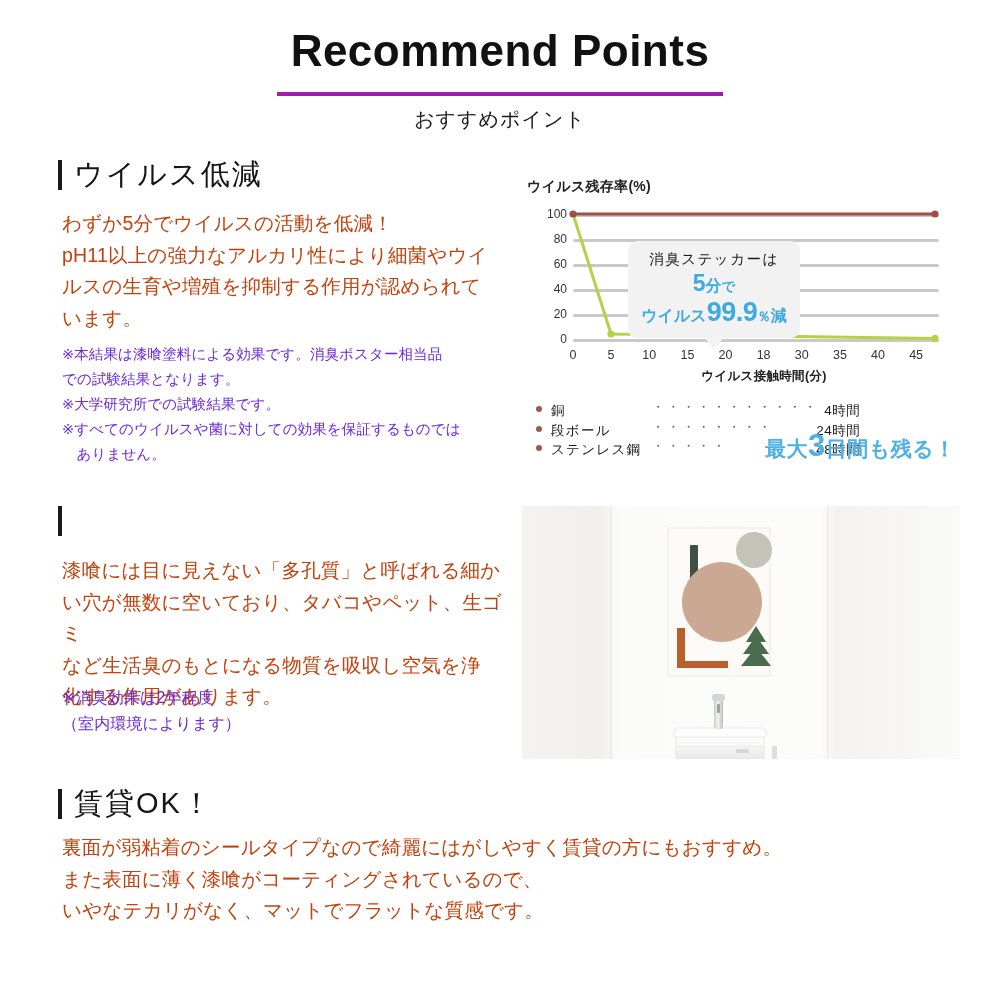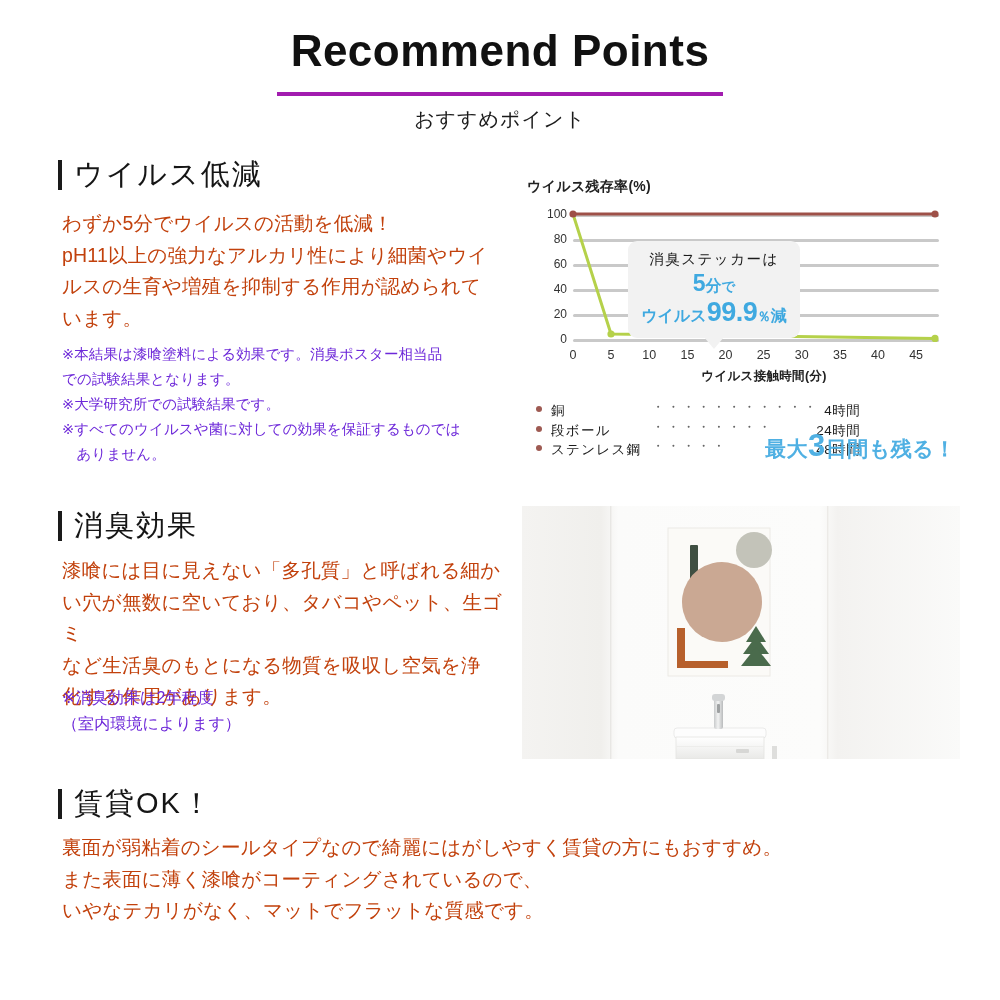--- a/index.html
+++ b/index.html
@@ -294,21 +294,21 @@
     <div class="ytick" style="top:50px;">60</div>
     <div class="ytick" style="top:75px;">40</div>
     <div class="ytick" style="top:100px;">20</div>
     <div class="ytick" style="top:125px;">0</div>
 
     <div class="xtick" style="left:0px;">0</div>
     <div class="xtick" style="left:38.1px;">5</div>
     <div class="xtick" style="left:76.3px;">10</div>
     <div class="xtick" style="left:114.4px;">15</div>
     <div class="xtick" style="left:152.5px;">20</div>
-    <div class="xtick" style="left:190.6px;">25</div>
+    <div class="xtick" style="left:190.6px;">18</div>
     <div class="xtick" style="left:228.8px;">30</div>
     <div class="xtick" style="left:266.9px;">35</div>
     <div class="xtick" style="left:305px;">40</div>
     <div class="xtick" style="left:343.1px;">45</div>
 
     <svg class="series-svg" width="366" height="125" viewBox="0 0 366 125">
       <polyline fill="none" stroke="#9e5048" stroke-width="3" stroke-linecap="round" stroke-linejoin="round" points="0,0 362,0"></polyline>
       <polyline fill="none" stroke="#b5d14a" stroke-width="3" stroke-linecap="round" stroke-linejoin="round" points="0,0 38,120 362,124.4"></polyline>
       <circle cx="0" cy="0" r="3.6" fill="#9e5048"></circle>
       <circle cx="362" cy="0" r="3.6" fill="#9e5048"></circle>
@@ -356,21 +356,20 @@
     <span class="legend-val hl">72時間</span>
   </div>
 </div>
 
 <div class="legend-cta">
   <span class="cta-sm">最大</span><span class="cta-lg">3</span><span class="cta-sm">日間も残る！</span>
 </div>
 
 <div class="sec-head" style="left:58px; top:506px;">
   <span class="sec-bar"></span>
-  <span class="sec-title">消臭効果</span>
 </div>
 <div class="body-text" style="left:62px; top:555px; width:460px;">漆喰には目に見えない「多孔質」と呼ばれる細か
 い穴が無数に空いており、タバコやペット、生ゴミ
 など生活臭のもとになる物質を吸収し空気を浄
 化する作用があります。</div>
 <div class="note-text" style="left:62px; top:685px; width:460px; font-size:16px; line-height:1.6;">※消臭効果は2年程度
 （室内環境によります）</div>
 
 <div class="photo">
   <svg width="438" height="253" viewBox="0 0 438 253">

